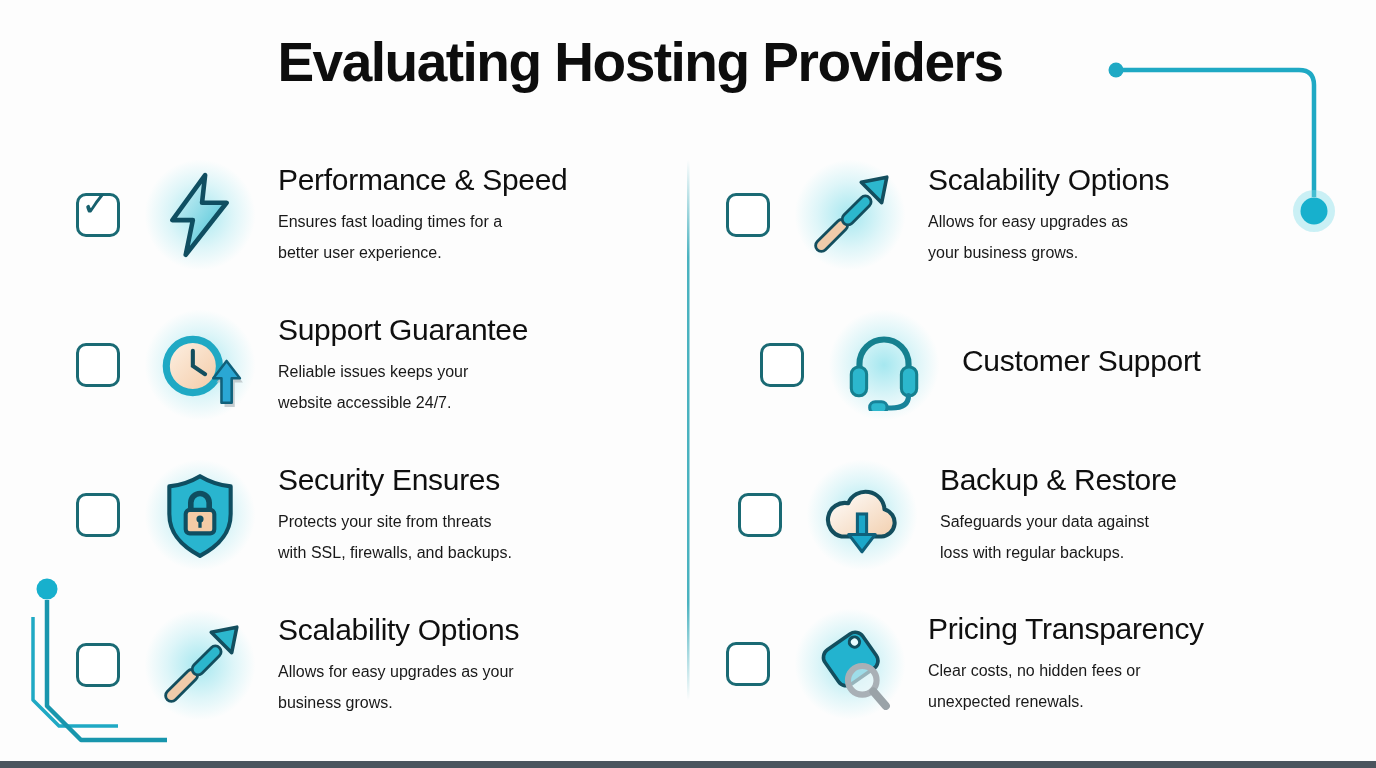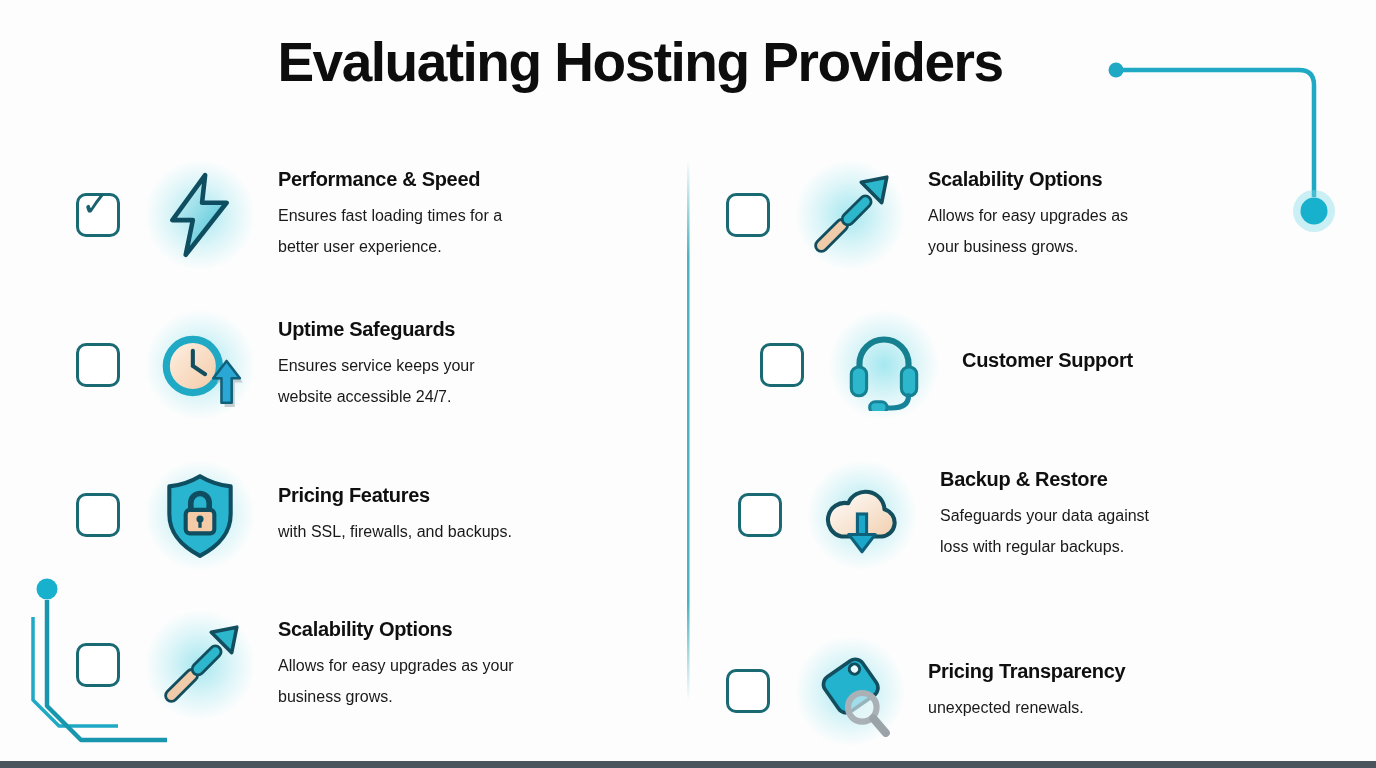--- a/index.html
+++ b/index.html
@@ -20,21 +20,21 @@
   .check{
     position:absolute;top:-9px;left:2px;font-family:"DejaVu Sans",sans-serif;
     font-size:35px;font-weight:bold;color:#17606d;line-height:1;
   }
   .glow{
     width:112px;height:112px;flex:0 0 auto;margin-right:22px;
     display:flex;align-items:center;justify-content:center;
     background:radial-gradient(circle, rgba(94,214,229,0.55) 0%, rgba(150,228,238,0.30) 42%, rgba(255,255,255,0) 70%);
   }
   .txt{display:flex;flex-direction:column;}
-  .ititle{font-size:20px;font-weight:700;color:#0f0f0f;letter-spacing:-0.3px;margin-bottom:9px;}
+  .ititle{font-size:30px;font-weight:400;color:#0f0f0f;letter-spacing:-0.3px;margin-bottom:9px;}
   .idesc{font-size:16px;color:#191919;line-height:31px;}
   .dline{display:block;}
 </style>
 </head>
 <body>
 
 <svg class="bg-decor" width="1376" height="768" viewBox="0 0 1376 768">
   <defs>
     <linearGradient id="divGrad" x1="0" y1="0" x2="0" y2="1">
       <stop offset="0" stop-color="#2aa5b5" stop-opacity="0"></stop>
@@ -100,44 +100,45 @@
             <stop offset="1" stop-color="#f4c9a4"></stop>
           </linearGradient>
         </defs>
       <circle cx="38" cy="46" r="26" fill="url(#faceGrad)" stroke="#1fa9c4" stroke-width="7"></circle>
       <path d="M38 31 V46 L50 54" stroke="#134e5e" stroke-width="4" fill="none" stroke-linecap="round"></path>
       <path d="M66 82 V58 h-8 l13-17 13 17 h-8 v24 z" fill="#b9c2c6" opacity="0.8" transform="translate(3,4)"></path>
       <path d="M66 82 V58 h-8 l13-17 13 17 h-8 v24 z" fill="#2aa7d4" stroke="#10607a" stroke-width="2.5" stroke-linejoin="round"></path>
     </svg>
   </div>
   <div class="txt">
-    <div class="ititle">Uptime Safeguards</div>
-    <div class="idesc">
-      <span class="dline">Ensures service keeps your</span>
+    <div class="ititle">Support Guarantee</div>
+    <div class="idesc">
+      <span class="dline">Reliable issues keeps your</span>
       <span class="dline">website accessible 24/7.</span>
     </div>
   </div>
 </div>
 
 <div class="item" style="left:76px;top:440px;">
   <div class="checkbox">
     <span class="check"></span>
   </div>
   <div class="glow">
     <svg width="92" height="92" viewBox="0 0 90 90">
       <path d="M45 7 C55 13 66 16 75 17 V44 C75 64 62 76 45 85 C28 76 15 64 15 44 V17 C24 16 35 13 45 7 Z" fill="#29b5cf" stroke="#0f4e61" stroke-width="4" stroke-linejoin="round"></path>
       <path d="M36 40 v-7 a9 9 0 0 1 18 0 v7" stroke="#0f4e61" stroke-width="5.5" fill="none"></path>
       <rect x="31" y="40" width="28" height="23" rx="4" fill="#f4cba6" stroke="#0f4e61" stroke-width="4"></rect>
       <circle cx="45" cy="49" r="3.5" fill="#0f4e61"></circle>
       <rect x="43.4" y="49" width="3.2" height="8.5" fill="#0f4e61"></rect>
     </svg>
   </div>
   <div class="txt">
-    <div class="ititle">Pricing Features</div>
-    <div class="idesc">
+    <div class="ititle">Security Ensures</div>
+    <div class="idesc">
+      <span class="dline">Protects your site from threats</span>
       <span class="dline">with SSL, firewalls, and backups.</span>
     </div>
   </div>
 </div>
 
 <div class="item" style="left:76px;top:590px;">
   <div class="checkbox">
     <span class="check"></span>
   </div>
   <div class="glow">
@@ -217,33 +218,34 @@
   </div>
   <div class="txt">
     <div class="ititle">Backup &amp; Restore</div>
     <div class="idesc">
       <span class="dline">Safeguards your data against</span>
       <span class="dline">loss with regular backups.</span>
     </div>
   </div>
 </div>
 
-<div class="item" style="left:726px;top:616px;">
+<div class="item" style="left:726px;top:589px;">
   <div class="checkbox">
     <span class="check"></span>
   </div>
   <div class="glow">
     <svg width="92" height="92" viewBox="0 0 90 90">
       <g transform="rotate(-35 45 40)">
         <rect x="23" y="20" width="45" height="41" rx="9" fill="#23b3cf" stroke="#134e5e" stroke-width="3.5"></rect>
         <circle cx="58" cy="29" r="5" fill="#eafcff" stroke="#134e5e" stroke-width="3"></circle>
       </g>
       <circle cx="57" cy="61" r="14" fill="rgba(240,248,250,0.6)" stroke="#a9b0b6" stroke-width="6"></circle>
       <line x1="68" y1="72" x2="80" y2="86" stroke="#9aa3a8" stroke-width="8" stroke-linecap="round"></line>
     </svg>
   </div>
   <div class="txt">
     <div class="ititle">Pricing Transparency</div>
     <div class="idesc">
+      <span class="dline">Clear costs, no hidden fees or</span>
       <span class="dline">unexpected renewals.</span>
     </div>
   </div>
 </div>
 
 </body></html>

